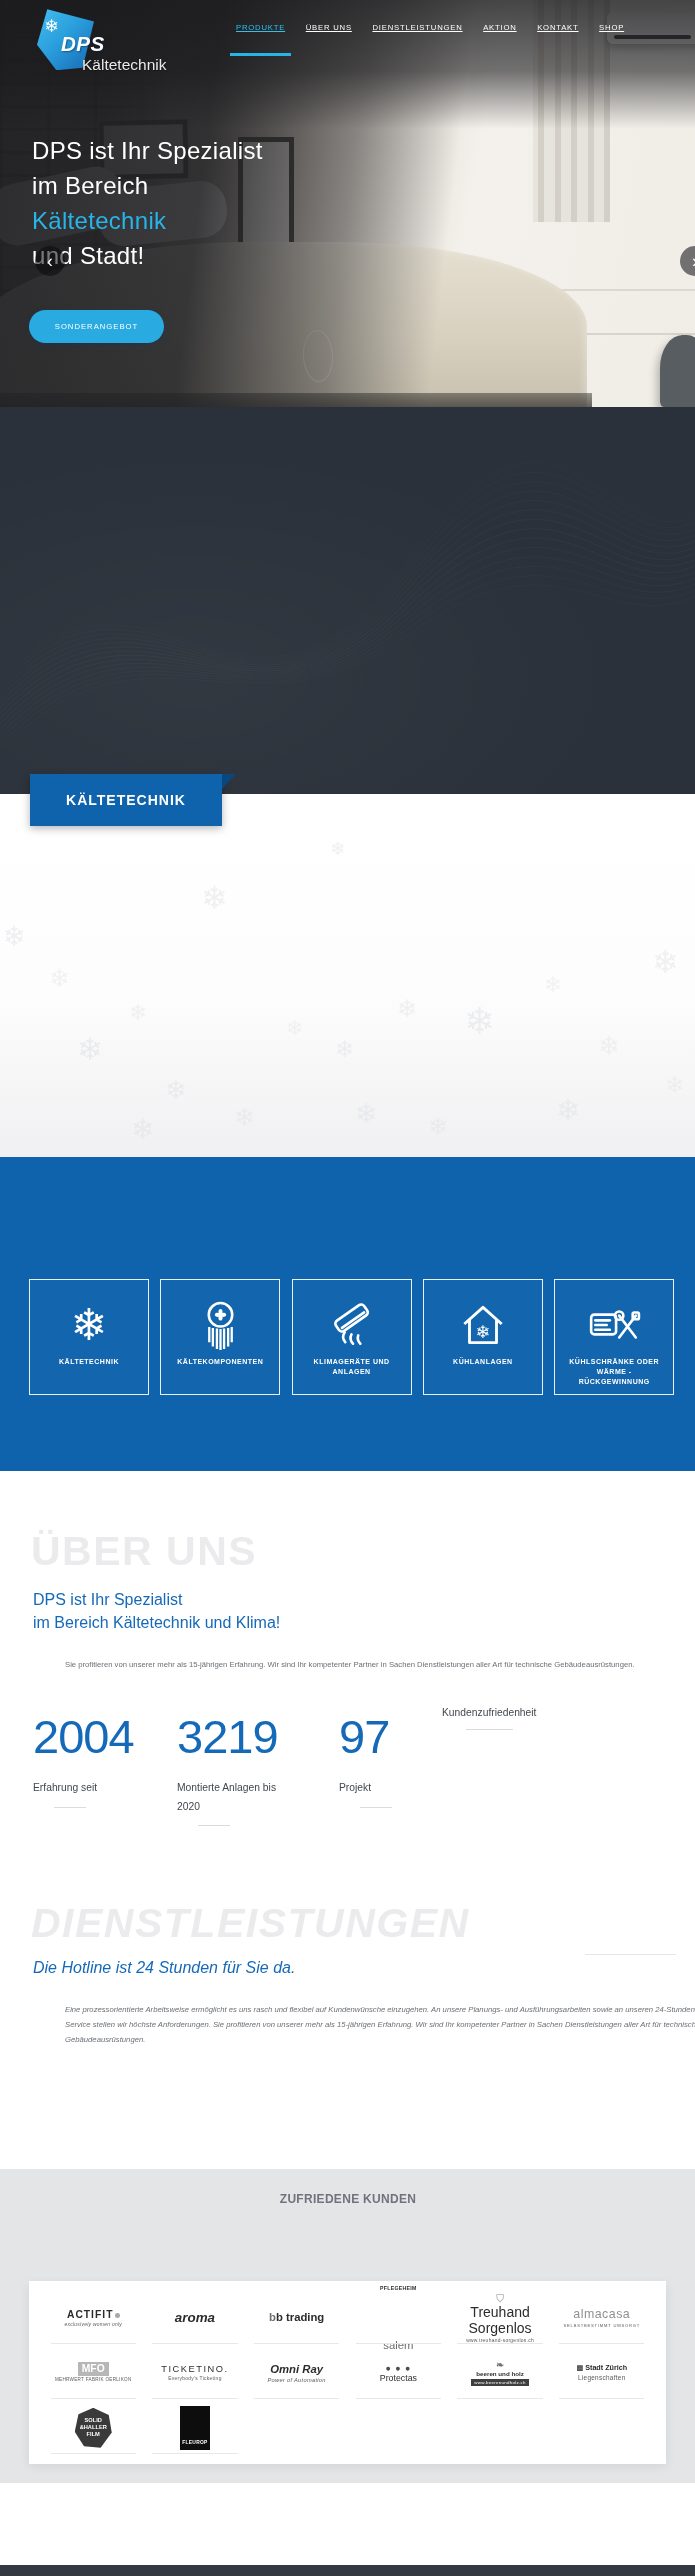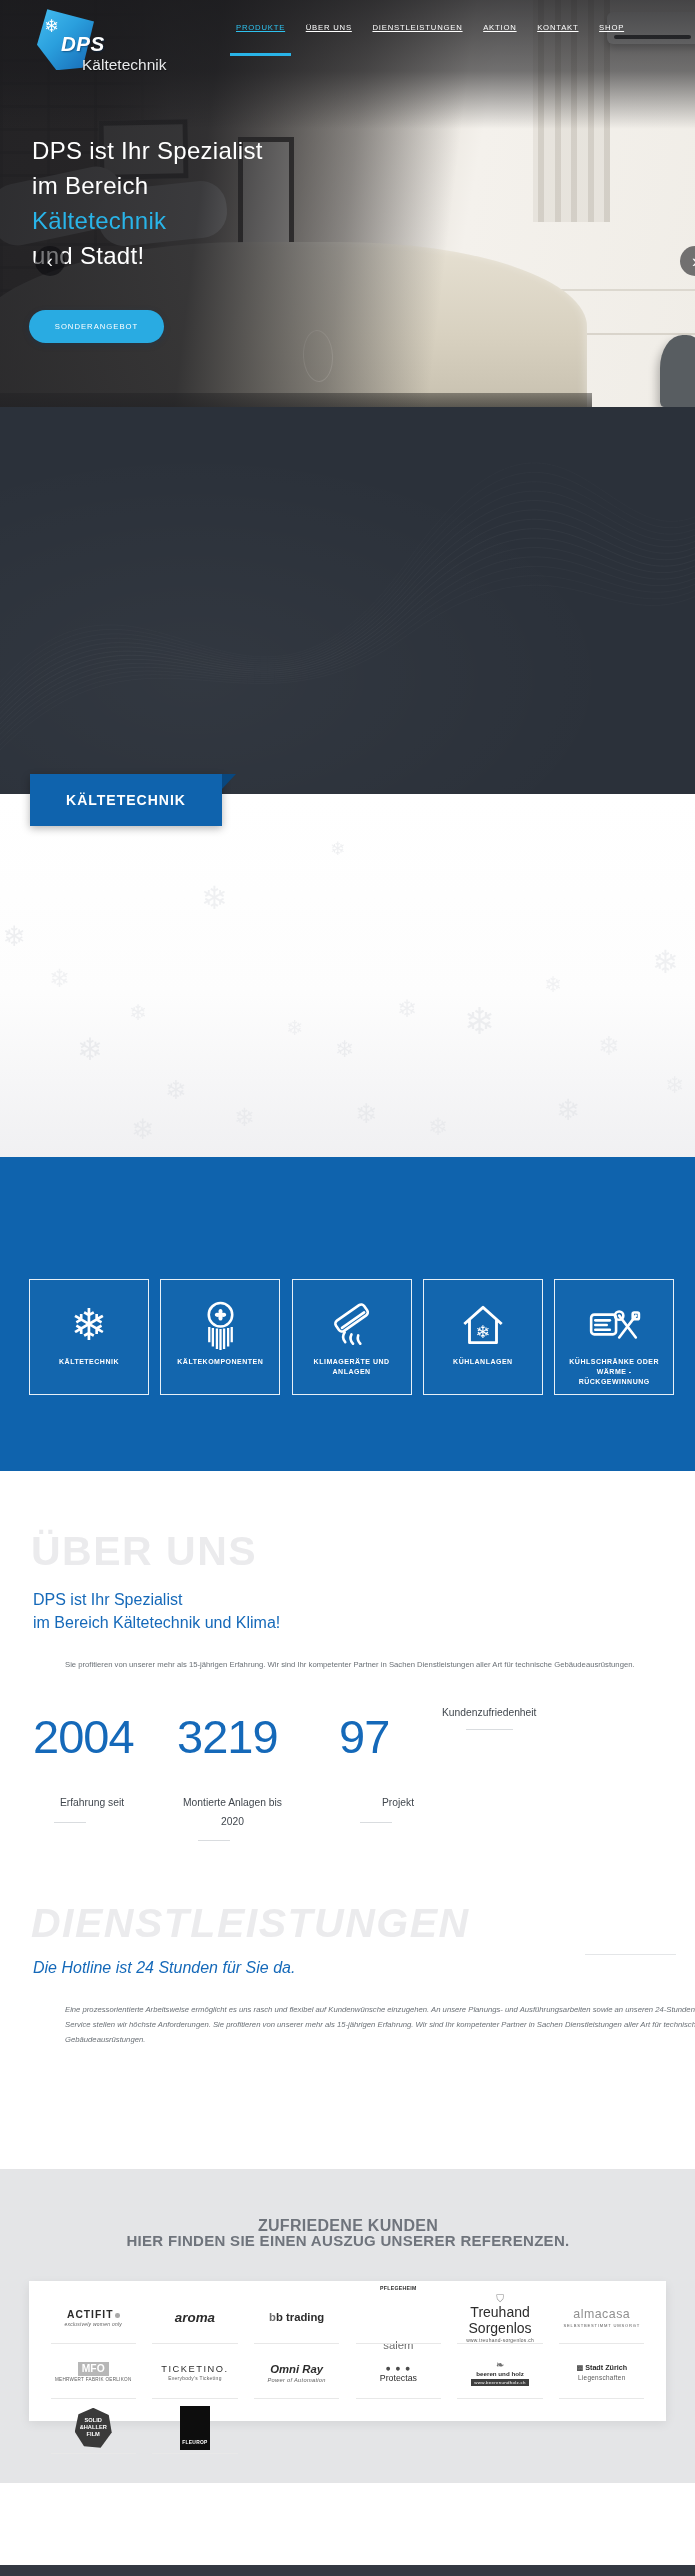--- a/index.html
+++ b/index.html
@@ -77,39 +77,39 @@
   
   .about { position:absolute; left:0; top:1471px; width:696px; height:484px; background:#fff; }
   .watermark { position:absolute; font-size:41px; font-weight:bold; color:#ebebed; letter-spacing:1.5px; white-space:nowrap; }
   .about .watermark { left:31px; top:57px; }
   .sec-heading { position:absolute; color:#1569b9; font-size:16px; font-weight:500; line-height:23px; }
   .about .sec-heading { left:33px; top:117px; }
   .body-copy { position:absolute; color:#6a7076; font-size:7.7px; line-height:18px;margin-left:32px; }
   .about .body-copy { left:33px; top:185px; width:639px; }
   .stat { position:absolute; text-align:left; }
   .stat .num { color:#1569b9; font-size:47px; font-weight:400; letter-spacing:-1px; line-height:1; }
-  .stat .lbl { margin-top:34px; color:#41474e; font-size:10.3px; line-height:18.5px;text-align:center; }
+  .stat .lbl { margin-top:19px; color:#41474e; font-size:10.3px; line-height:18.5px; }
   .stat .line { margin-top:9.3px; width:32px; height:1px; background:#d9dcdf; margin-left:20.6px; }
   .stat-sat { position:absolute; left:442px; top:236px; }
   .stat-sat .lbl { color:#41474e; font-size:10.3px; }
   .stat-sat .line { margin:11.3px auto 0; width:47px; height:1px; background:#d9dcdf; }
   .about-divider { position:absolute; left:29px; top:483px; width:647px; height:0.5px; background:#e4e6e8; }
 
   
   .services { position:absolute; left:0; top:1879px; width:585px; height:214px; background:#fff;font-style:italic; }
   .services .watermark { left:31px; top:20.6px; }
   .services .sec-heading { left:33px; top:77px; }
   .services .body-copy { left:33px; top:123px; width:639px; line-height:15px; }
 
   
   .refs { position:absolute; left:0; top:2169px; width:696px; height:314px; background:#e4e5e7; }
   .refs h3 { position:absolute; width:100%; text-align:center; color:#6f747c; font-weight:bold; letter-spacing:0.3px; }
-  .refs .t1 { top:48px; font-size:16px; }
+  .refs .t1 { top:23px; font-size:12px; }
   .refs .t2 { top:63px; font-size:15px; }
-  .logo-card { position:absolute; left:29px; top:112px; width:637px; height:140px; background:#ffffff; box-shadow:0 3.1px 10.3px rgba(0,0,0,.08); padding:9.3px 13.4px; }
+  .logo-card { position:absolute; left:29px; top:112px; width:637px; height:183px; background:#ffffff; box-shadow:0 3.1px 10.3px rgba(0,0,0,.08); padding:9.3px 13.4px; }
   .logo-grid { display:grid; grid-template-columns:repeat(6,1fr); width:100%; }
   .cell { position:relative; height:55px; display:flex; flex-direction:column; align-items:center; justify-content:center; filter:grayscale(1); }
   .cell::after { content:""; position:absolute; left:8%; bottom:2.1px; width:84%; height:0.5px; background:#e8e8ea; }
   .logo-name { color:#2c2c2e; font-size:10.3px; font-weight:bold; text-align:center; line-height:1.15; }
   .logo-tag { color:#5a5a5e; font-size:4.9px; margin-top:1.5px; text-align:center; letter-spacing:0.3px; }
   .c1 .logo-name { letter-spacing:1px; } .c1 .logo-name::after { content:""; display:inline-block; width:4.6px; height:4.6px; border-radius:50%; background:#7ac143; margin-left:1.5px; }
   .c1 .logo-tag { font-style:italic; }
   .c2 .logo-name { font-style:italic; font-size:13.4px; }
   .c3 .logo-name { font-size:11.3px; } .c3 .logo-name::first-letter { color:#6b6f75; }
   .c4 { flex-direction:column-reverse; } .c4 .logo-name { font-weight:400; color:#6d6d70; font-size:11.3px;margin-top:48px; } .c4 .logo-tag { font-weight:bold; font-size:5.2px; color:#2c2c2e; }
@@ -322,21 +322,20 @@
   </div>
 
   <div class="services">
     <div class="watermark">DIENSTLEISTUNGEN</div>
     <div class="sec-heading">Die Hotline ist 24 Stunden für Sie da.</div>
     <p class="body-copy">Eine prozessorientierte Arbeitsweise ermöglicht es uns rasch und flexibel auf Kundenwünsche einzugehen. An unsere Planungs- und Ausführungsarbeiten sowie an unseren 24-Stunden-Service stellen wir höchste Anforderungen. Sie profitieren von unserer mehr als 15-jährigen Erfahrung. Wir sind Ihr kompetenter Partner in Sachen Dienstleistungen aller Art für technische Gebäudeausrüstungen.</p>
   </div>
 
   <div class="refs">
     <h3 class="t1">ZUFRIEDENE KUNDEN</h3>
-    <h3 class="t2">HIER FINDEN SIE EINEN AUSZUG UNSERER REFERENZEN.</h3>
     <div class="logo-card">
       <div class="logo-grid" id="logo-grid">
           <div class="cell c1">
             <div class="logo-name">ACTIFIT</div>
             <div class="logo-tag">exclusively women only</div>
           </div>
           <div class="cell c2">
             <div class="logo-name">aroma</div>
           </div>
           <div class="cell c3">

